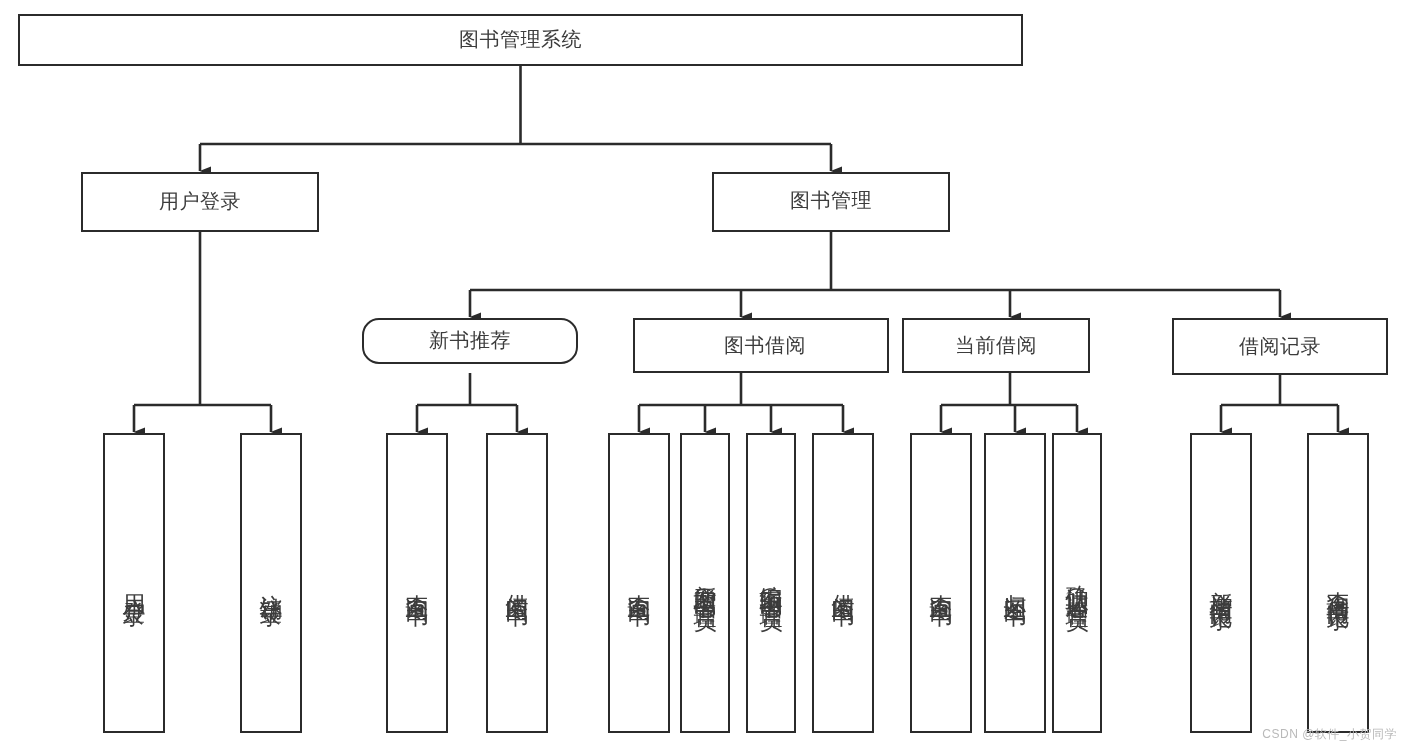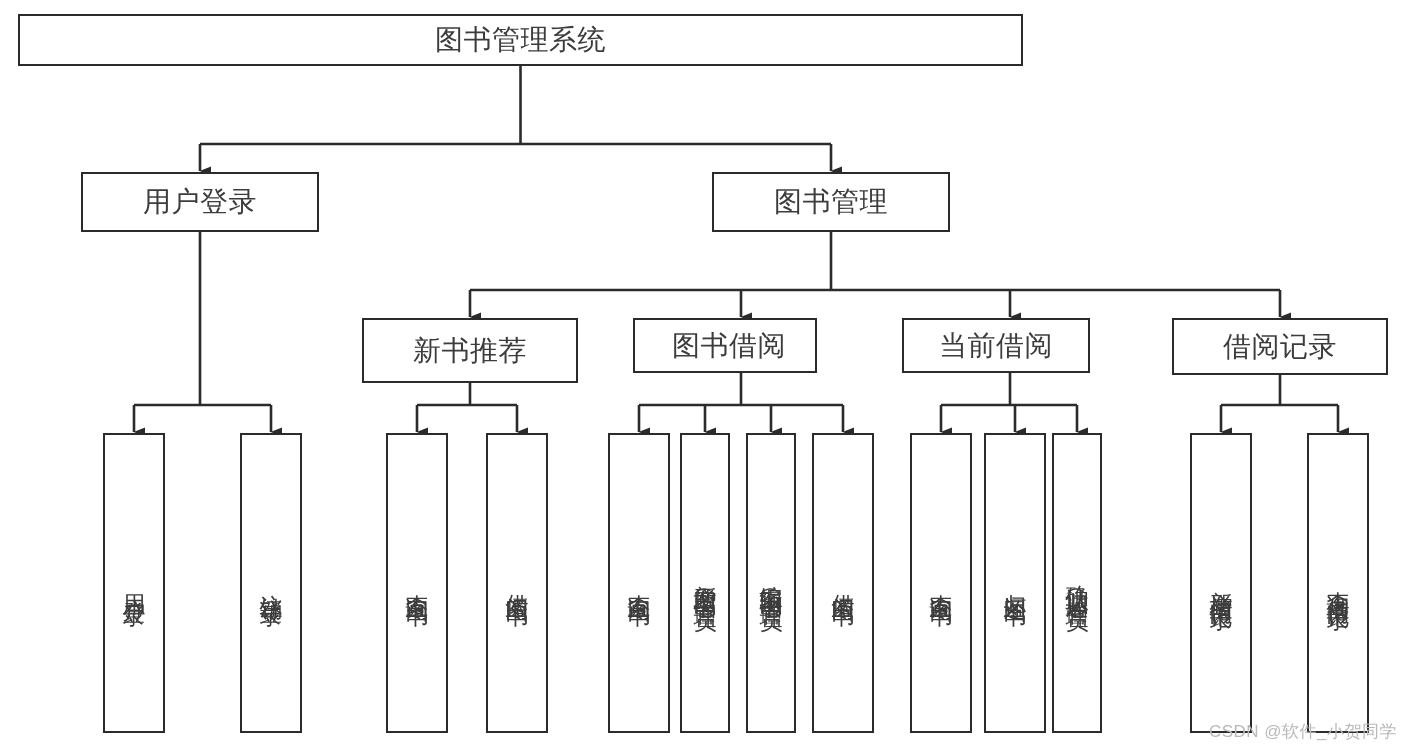--- a/index.html
+++ b/index.html
@@ -36,39 +36,39 @@
     color: #3c3c3c;
   }
   .node-label {
     display: block;
     text-align: center;
     line-height: 1.06;
     color: #3c3c3c;
     white-space: pre;
   }
   .node.horizontal .node-label {
-    font-size: 28px;
+    font-size: 20px;
     letter-spacing: 0.5px;
   }
   .node.vertical {
     align-items: center;
     justify-content: center;
   }
   .node.vertical .node-label {
     writing-mode: vertical-rl;
     text-orientation: upright;
     font-size: 23px;
     letter-spacing: 3.5px;
     line-height: 1;
   }
   #watermark {
     position: absolute;
     right: 8px;
     bottom: 4px;
-    font-size: 17px;
+    font-size: 12px;
     color: #b9b9b9;
     letter-spacing: 0.5px;
     white-space: nowrap;
     pointer-events: none;
   }
 </style>
 </head>
 <body>
 
 <div id="diagram-root">
@@ -116,27 +116,27 @@
       </g>
   </svg>
 
   <div id="nodes-layer">
       <div class="node horizontal" style="left: 18px; top: 14px; width: 1005px; height: 52px;">
         <span class="node-label">图书管理系统</span>
       </div>
       <div class="node horizontal" style="left: 81px; top: 172px; width: 238px; height: 60px;">
         <span class="node-label">用户登录</span>
       </div>
-      <div class="node horizontal" style="left: 712px; top: 172px; width: 238px; height: 60px;">
+      <div class="node horizontal" style="left: 712px; top: 172px; width: 238px; height: 60px; font-family: Liberation Mono, monospace;">
         <span class="node-label">图书管理</span>
       </div>
-      <div class="node horizontal" style="left: 362px; top: 318px; width: 216px; height: 65px;">
+      <div class="node horizontal" style="left: 362px; top: 318px; width: 216px; height: 46px; border-radius: 17px;">
         <span class="node-label">新书推荐</span>
       </div>
-      <div class="node horizontal" style="left: 633px; top: 318px; width: 184px; height: 55px; padding-left: 8px;">
+      <div class="node horizontal" style="left: 633px; top: 318px; width: 256px; height: 55px; padding-left: 8px;">
         <span class="node-label">图书借阅</span>
       </div>
       <div class="node horizontal" style="left: 902px; top: 318px; width: 188px; height: 55px;">
         <span class="node-label">当前借阅</span>
       </div>
       <div class="node horizontal" style="left: 1172px; top: 318px; width: 216px; height: 57px;">
         <span class="node-label">借阅记录</span>
       </div>
       <div class="node vertical" style="left: 103px; top: 433px; width: 62px; height: 300px;">
         <span class="node-label">用户登录</span>

